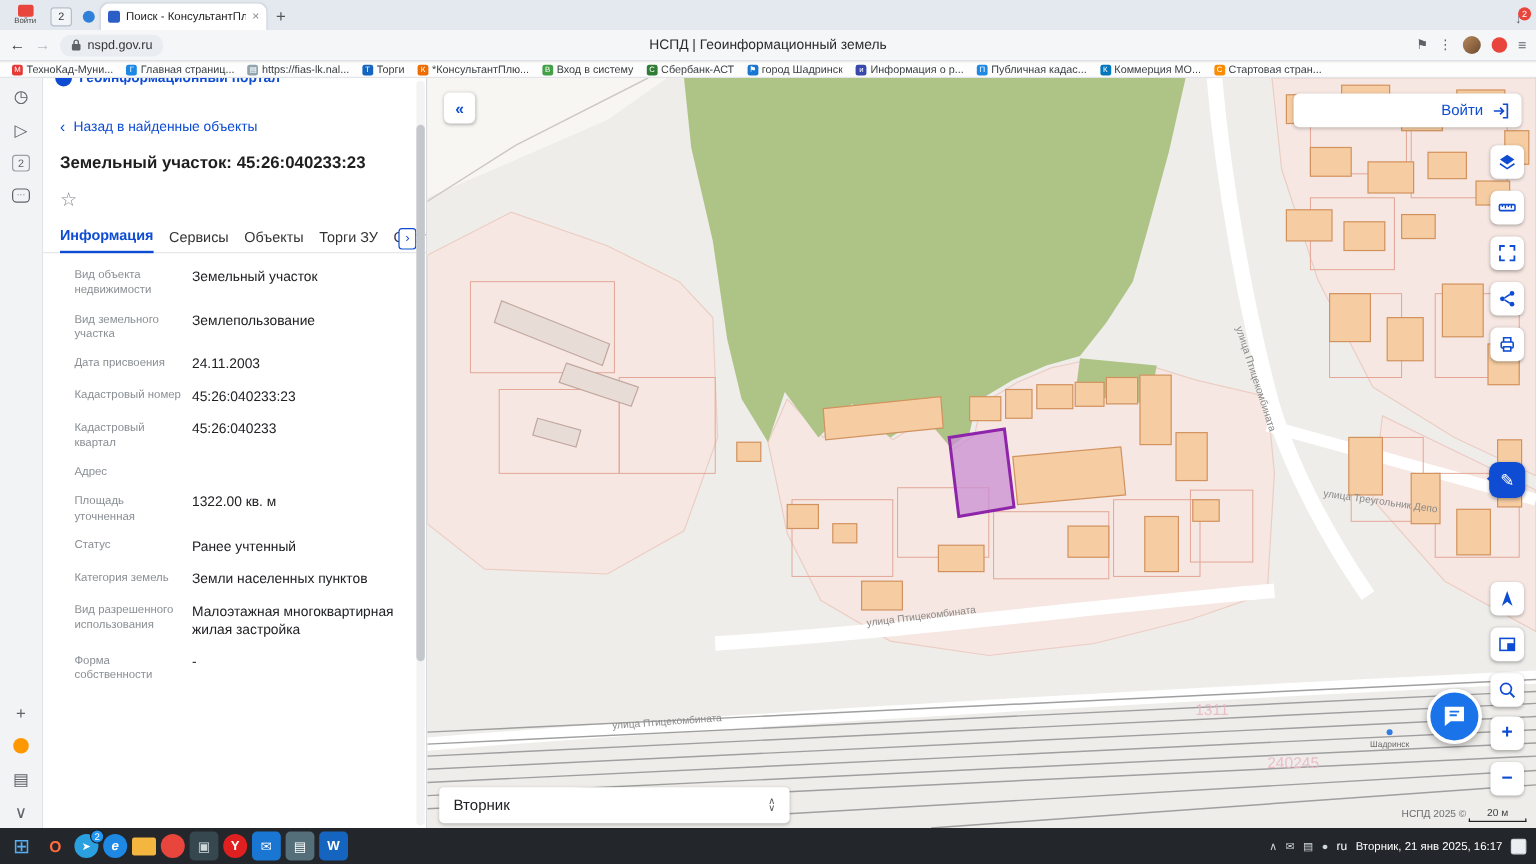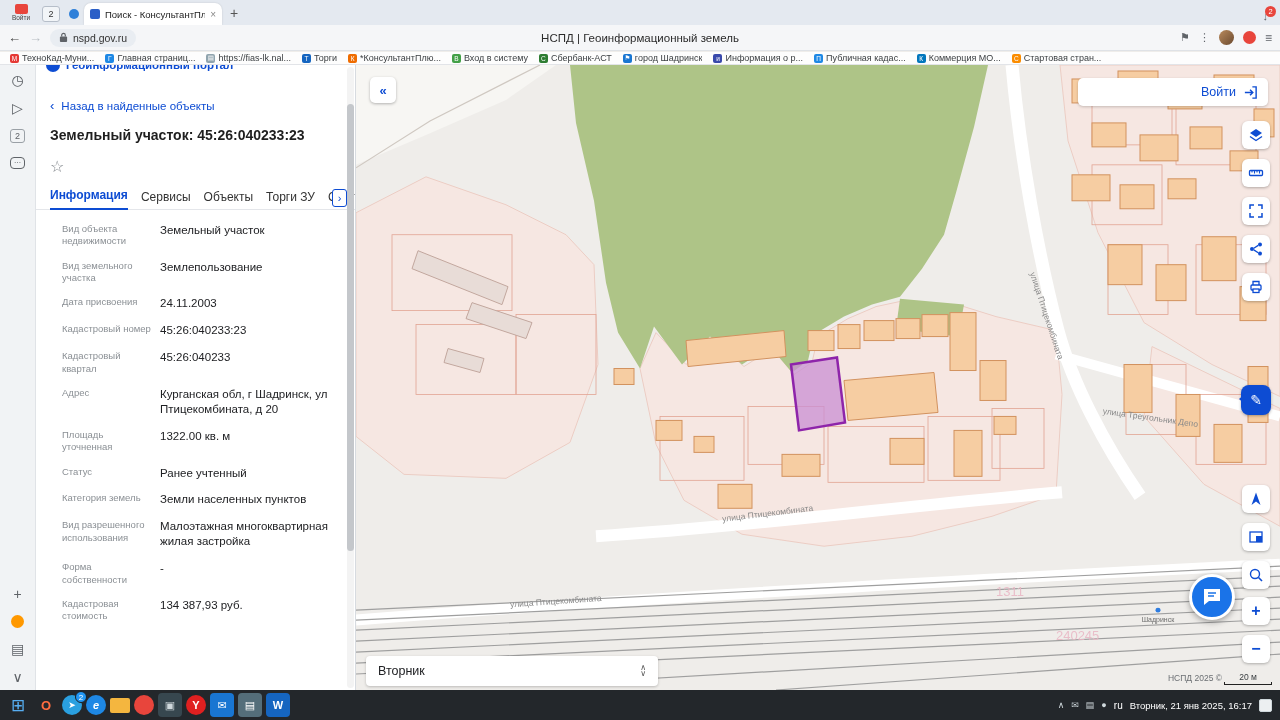--- a/index.html
+++ b/index.html
@@ -257,45 +257,40 @@
       <div class="frow">
           <span class="flabel">Кадастровый номер</span>
           <span class="fvalue">45:26:040233:23</span>
         </div>
       <div class="frow">
           <span class="flabel">Кадастровый квартал</span>
           <span class="fvalue">45:26:040233</span>
         </div>
       <div class="frow">
           <span class="flabel">Адрес</span>
-          <span class="fvalue">Курганская обл, г Шадринск, ул Птицекомбината, д 20</span>
         </div>
       <div class="frow">
           <span class="flabel">Площадь уточненная</span>
           <span class="fvalue">1322.00 кв. м</span>
         </div>
       <div class="frow">
           <span class="flabel">Статус</span>
           <span class="fvalue">Ранее учтенный</span>
         </div>
       <div class="frow">
           <span class="flabel">Категория земель</span>
           <span class="fvalue">Земли населенных пунктов</span>
         </div>
       <div class="frow">
           <span class="flabel">Вид разрешенного использования</span>
           <span class="fvalue">Малоэтажная многоквартирная жилая застройка</span>
         </div>
       <div class="frow">
           <span class="flabel">Форма собственности</span>
           <span class="fvalue">-</span>
-        </div>
-      <div class="frow">
-          <span class="flabel">Кадастровая стоимость</span>
-          <span class="fvalue">134 387,93 руб.</span>
         </div>
       <div class="frow">
         </div>
     </div>
     <div class="p-scroll">
         <div class="p-thumb"></div>
       </div>
   </div>
 
   <div id="map">

